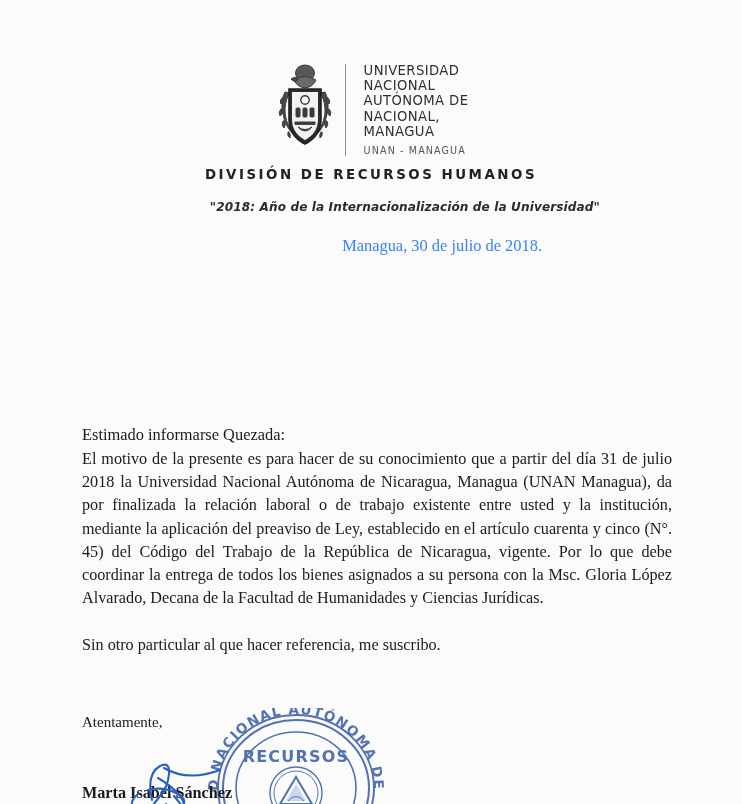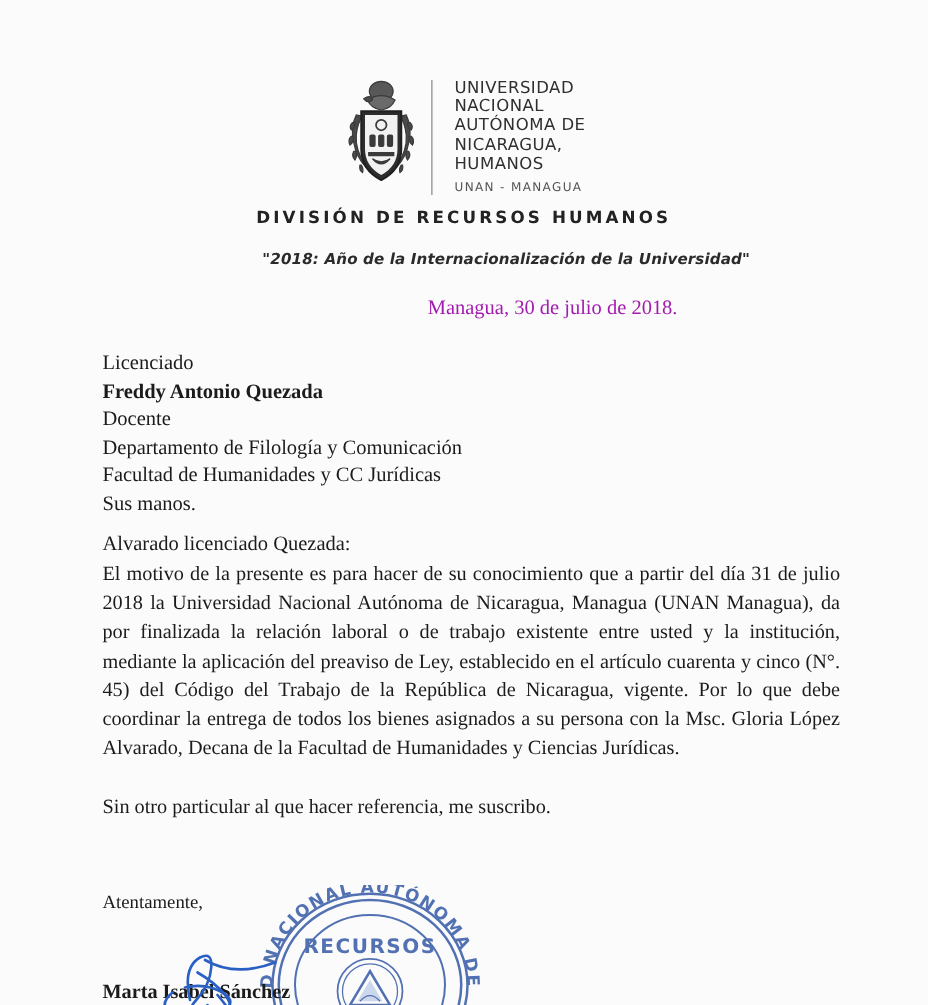--- a/index.html
+++ b/index.html
@@ -59,21 +59,21 @@
     font-family:"DejaVu Sans",sans-serif;
     font-style:italic;font-weight:bold;
     font-size:12.1px;
     color:#2b2b2b;
     letter-spacing:.1px;
   }
 
   .date-line{
     position:absolute;right:62px;top:188px;
     font-size:16.4px;
-    color:#a21caf;
+    color:#3b82f6;
   }
 
   
   .recipient{
     position:absolute;left:82px;top:231px;
     font-size:16.4px;line-height:22.6px;
   }
   .recipient .name{font-weight:bold;}
 
   
@@ -150,41 +150,33 @@
           </g>
         </g>
       </svg>
 
       <div class="crest-divider"></div>
 
       <div class="univ-name">
         <span class="ln">UNIVERSIDAD</span>
         <span class="ln">NACIONAL</span>
         <span class="ln">AUTÓNOMA DE</span>
-        <span class="ln">NICARAGUA,</span>
-        <span class="ln">HUMANOS</span>
+        <span class="ln">NACIONAL,</span>
+        <span class="ln">MANAGUA</span>
         <span class="univ-sub">UNAN - MANAGUA</span>
       </div>
     </div>
   </div>
 
   <div class="division">DIVISIÓN DE RECURSOS HUMANOS</div>
   <div class="tagline">"2018: Año de la Internacionalización de la Universidad"</div>
   <div class="date-line">Managua, 30 de julio de 2018.</div>
 
-  <div class="recipient">
-    <div>Licenciado</div>
-    <div class="name">Freddy Antonio Quezada</div>
-    <div>Docente</div>
-    <div>Departamento de Filología y Comunicación</div>
-    <div>Facultad de Humanidades y CC Jurídicas</div>
-    <div>Sus manos.</div>
-  </div>
-
-  <div class="salutation">Alvarado licenciado Quezada:</div>
+
+  <div class="salutation">Estimado informarse Quezada:</div>
 
   <div class="body-block">
     <p>El motivo de la presente es para hacer de su conocimiento que a partir del día 31 de julio 2018 la Universidad Nacional Autónoma de Nicaragua, Managua (UNAN Managua), da por finalizada la relación laboral o de trabajo existente entre usted y la institución, mediante la aplicación del preaviso de Ley, establecido en el artículo cuarenta y cinco (N°. 45) del Código del Trabajo de la República de Nicaragua, vigente. Por lo que debe coordinar la entrega de todos los bienes asignados a su persona con la Msc. Gloria López Alvarado, Decana de la Facultad de Humanidades y Ciencias Jurídicas.</p>
     <p>Sin otro particular al que hacer referencia, me suscribo.</p>
   </div>
 
   <div class="closing">Atentamente,</div>
 
   <svg class="stamp" viewBox="0 0 200 152">
     <defs>

